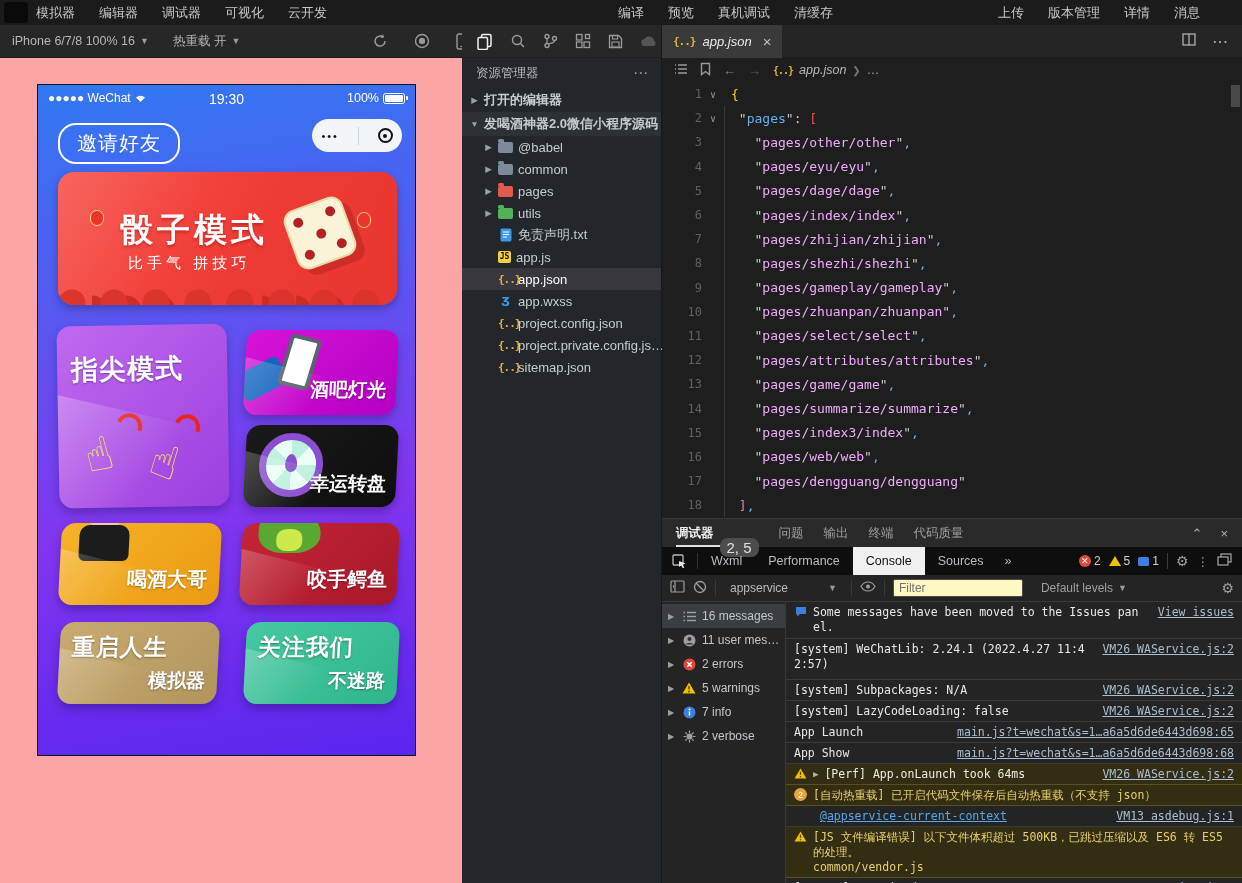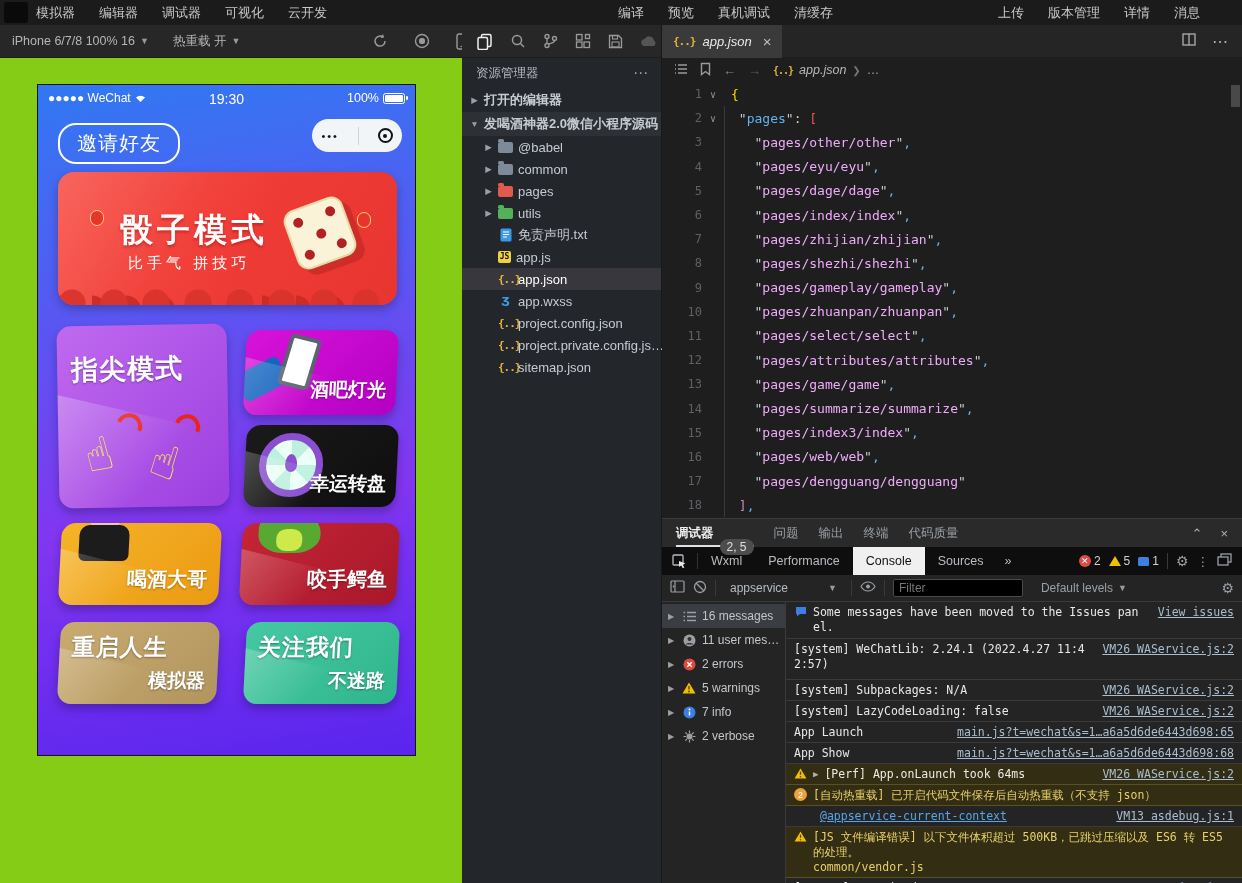--- a/index.html
+++ b/index.html
@@ -13,21 +13,21 @@
   .appicon { position:absolute; left:4px; top:2px; width:24px; height:21px;
     background:#0a0a0a; border-radius:3px; }
   .menus { position:absolute; top:0; height:25px; display:flex; align-items:center; gap:24px; }
   .menus.left { left:36px; }
   .menus.center { left:618px; }
   .menus.right { right:42px; }
   .menus span { cursor:default; white-space:nowrap; }
 
   
   .sim-panel { position:absolute; left:0; top:25px; width:538px; height:858px;
-    background:#84cc16; border-right:6px solid #7dd3fc; }
+    background:#fca5a5; border-right:6px solid #7dd3fc; }
   .explorer-panel { position:absolute; left:462px; top:25px; width:200px; height:858px;
     background:#23262b; border-right:1px solid #181818; }
   .editor-panel { position:absolute; left:662px; top:25px; width:580px; height:858px;
     background:#1e1e1e; }
 
   
   .sim-toolbar { height:33px; display:flex; align-items:center; color:#b6b6b6;
     font-size:12.5px; background:#272727; border-bottom:1px solid #1d1d1d; }
   .sim-toolbar .sel { display:flex; align-items:center; gap:5px; padding:0 12px; height:100%; }
   .caret { font-size:9px; color:#9a9a9a; }
@@ -181,41 +181,41 @@
   .tok-arrc { color:#c586c0; } .tok-comma { color:#66b2f0; }
   .ed-scroll { position:absolute; right:2px; top:60px; width:9px; height:22px; background:#494949; }
 
   
   .debugger { position:absolute; left:0; top:493px; width:580px; height:365px; background:#242424;
     border-top:1px solid #3a3a3a; }
   .dbg-tabs { height:28px; display:flex; align-items:center; gap:20px; padding:0 14px;
     color:#9aa0a6; font-size:12.5px; background:#2a2a2a; }
   .dbg-tab { display:flex; align-items:center; gap:6px; height:100%; }
   .dbg-tab.active { color:#f0f0f0; box-shadow:inset 0 -2px 0 #e0e0e0; font-weight:bold; }
-  .dbg-badge { background:#4d4d4d; color:#e0e0e0; font-size:12px; padding:1px 7px; border-radius:8px; font-weight:normal;margin-top:28px; }
+  .dbg-badge { background:#4d4d4d; color:#e0e0e0; font-size:15px; padding:1px 7px; border-radius:8px; font-weight:normal;margin-top:28px; }
   .dbg-right { margin-left:auto; display:flex; gap:18px; color:#b0b0b0; font-size:13px; }
   .devtools-bar { height:28px; background:#0e0e0e; display:flex; align-items:center; font-size:12.5px; color:#b6bcc2; }
   .dt-inspect { padding:0 10px; border-right:1px solid #333; height:16px; display:flex; align-items:center; }
   .dt-tab { padding:0 13px; height:100%; display:flex; align-items:center; }
   .dt-tab.active { background:#f0f0f0; color:#111; }
   .dt-more { padding:0 8px; }
   .dt-right { margin-left:auto; display:flex; align-items:center; gap:8px; padding-right:10px; }
   .cnt { display:flex; align-items:center; gap:3px; color:#d0d0d0; font-size:12px; }
   .dot-err { width:12px; height:12px; border-radius:50%; background:#e04a3f; color:#fff; font-size:9px;
     display:flex; align-items:center; justify-content:center; }
   .tri-warn { width:0; height:0; border-left:6px solid transparent; border-right:6px solid transparent;
     border-bottom:10px solid #f0c000; }
   .sq-msg { width:11px; height:9px; background:#3d7fe0; border-radius:1.5px; }
   .dt-sep { width:1px; height:16px; background:#3a3a3a; }
   .gear { color:#9aa0a6; font-size:14px; }
   .console-toolbar { height:27px; display:flex; align-items:center; gap:8px; padding:0 8px;
     background:#242424; border-bottom:1px solid #3a3a3a; color:#b6bcc2; font-size:12px; }
   .ct-sep { width:1px; height:16px; background:#3a3a3a; }
   .ctx-sel { display:flex; align-items:center; gap:40px; padding:2px 6px;justify-content:center; }
-  .filter-input { width:130px; height:18px; background:#000000; border:1px solid #4a4a4a;
+  .filter-input { width:130px; height:18px; background:#fef9c3; border:1px solid #4a4a4a;
     color:#8a8f94; font-size:12px; padding:0 5px; border-radius:2px; }
   .levels { color:#9aa0a6; margin-left:10px; display:flex; gap:5px; align-items:center; }
   .console-body { display:flex; height:282px; }
   .console-side { width:124px; flex:none; border-right:1px solid #3a3a3a; font-size:12px; color:#c2c7cc; padding-top:2px; }
   .side-row { height:24px; display:flex; align-items:center; gap:6px; padding-left:6px; white-space:nowrap; overflow:hidden; }
   .side-row .tw { font-size:8px; color:#9aa0a6; width:8px; }
   .side-row.selected { background:#3a3d41; }
   .side-ic { width:14px; flex:none; display:flex; justify-content:center; }
   .console-msgs { flex:1; overflow:hidden; font-family:"DejaVu Sans Mono","Liberation Mono",monospace;
     font-size:11.5px; color:#e8e8e8; }

